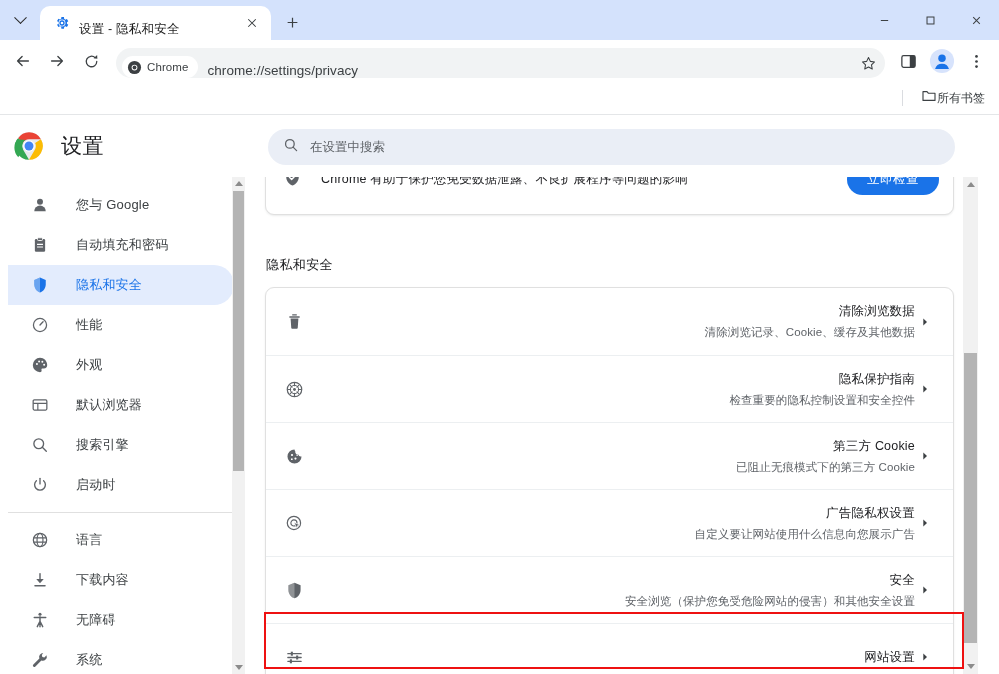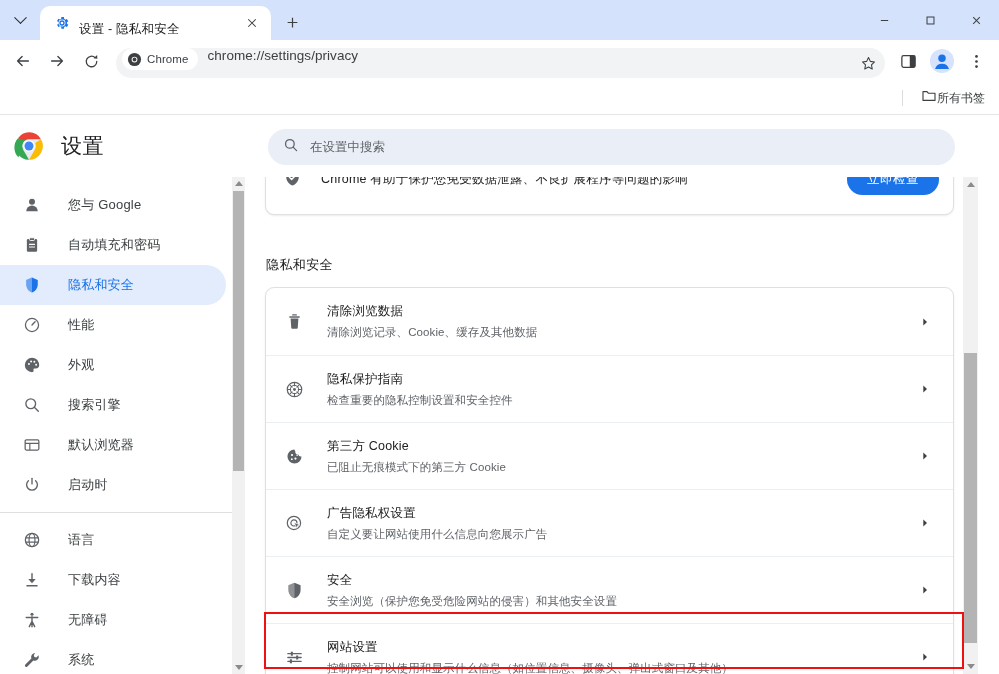--- a/index.html
+++ b/index.html
@@ -70,21 +70,21 @@
   }
   .tbtn {
     width: 34px; height: 34px; flex: 0 0 34px;
     display: flex; align-items: center; justify-content: center;
     border-radius: 50%;
   }
   .omnibox {
     flex: 1 1 auto; height: 30px;
     background: #f1f3f4;
     border-radius: 16px;
-    display: flex; align-items: flex-start;
+    display: flex; align-items: flex-end;
     margin: 4px 6px 0 8px;
     padding: 0 4px 0 4px;
     position: relative;
   }
   .chrome-chip {
     height: 22px; background: #ffffff;
     border-radius: 12px;
     display: flex; align-items: center;
     padding: 0 9px 0 5px; margin-left: 2px;
   }
@@ -140,21 +140,21 @@
     border-radius: 18px;
     display: flex; align-items: center;
     padding-left: 15px;
   }
   .search-ph { font-size: 12.5px; color: #5f6368; margin-left: 11px; }
 
   .settings-body { position: absolute; top: 62px; left: 0; width: 999px; height: 497px; }
 
   
   .sidebar {
-    position: absolute; left: 0; top: 0;
+    position: absolute; left: 8px; top: 0;
     width: 232px; height: 497px;
     background: #ffffff;
     padding-top: 8px;
     overflow: hidden;
   }
   .nav-item {
     height: 40px; display: flex; align-items: center;
     padding-left: 22px; border-radius: 0 20px 20px 0;
     margin-right: 6px;
   }
@@ -209,20 +209,21 @@
   }
   .rows-card {
     position: absolute; left: 20px; top: 110px;
     width: 689px; height: 400px;
     overflow: hidden;
   }
   .row {
     height: 67px; display: flex; align-items: center;
     padding: 0 18px 0 17px;
     border-top: 1px solid #eceff1;
+    text-align: right;
   }
   .row:first-child { border-top: none; }
   .row-icon { width: 22px; height: 22px; flex: 0 0 22px; display: flex; align-items: center; justify-content: center; }
   .row-texts { flex: 1 1 auto; margin-left: 22px; }
   .row-title { font-size: 12.5px; color: #202124; letter-spacing: .2px; line-height: 17px; }
   .row-sub { font-size: 11.5px; color: #5f6368; margin-top: 4px; letter-spacing: .1px; line-height: 16px; }
   .row-arrow { width: 20px; flex: 0 0 20px; display: flex; align-items: center; justify-content: center; }
 
   
   .highlight {
@@ -444,35 +445,35 @@
               <circle cx="12.6" cy="6.5" r="1.1" fill="#ffffff"></circle>
               <circle cx="14.6" cy="9.6" r="1.1" fill="#ffffff"></circle>
             </svg>
         </span>
         <span class="nav-label">外观</span>
       </div>
 
       <div class="nav-item">
         <span class="nav-icon">
           <svg viewBox="0 0 20 20" width="18" height="18">
+              <rect x="2.4" y="4.4" width="15.2" height="11.2" rx="1.3" fill="none" stroke="#5f6368" stroke-width="1.4"></rect>
+              <path stroke="#5f6368" stroke-width="1.3" d="M2.4 8.2h15.2M7.6 8.2v7.4"></path>
+            </svg>
+        </span>
+        <span class="nav-label">默认浏览器</span>
+      </div>
+
+      <div class="nav-item">
+        <span class="nav-icon">
+          <svg viewBox="0 0 20 20" width="18" height="18">
               <circle cx="8.6" cy="8.6" r="5.4" fill="none" stroke="#5f6368" stroke-width="1.5"></circle>
               <path stroke="#5f6368" stroke-width="1.5" stroke-linecap="round" d="M12.6 12.6L17 17"></path>
             </svg>
         </span>
         <span class="nav-label">搜索引擎</span>
-      </div>
-
-      <div class="nav-item">
-        <span class="nav-icon">
-          <svg viewBox="0 0 20 20" width="18" height="18">
-              <rect x="2.4" y="4.4" width="15.2" height="11.2" rx="1.3" fill="none" stroke="#5f6368" stroke-width="1.4"></rect>
-              <path stroke="#5f6368" stroke-width="1.3" d="M2.4 8.2h15.2M7.6 8.2v7.4"></path>
-            </svg>
-        </span>
-        <span class="nav-label">默认浏览器</span>
       </div>
 
       <div class="nav-item">
         <span class="nav-icon">
           <svg viewBox="0 0 20 20" width="18" height="18">
               <path fill="none" stroke="#5f6368" stroke-width="1.5" stroke-linecap="round" d="M6 5.3a6 6 0 108 0"></path>
               <path stroke="#5f6368" stroke-width="1.5" stroke-linecap="round" d="M10 2.6v6.2"></path>
             </svg>
         </span>
         <span class="nav-label">启动时</span>
@@ -650,21 +651,20 @@
           <span class="row-icon">
             <svg viewBox="0 0 20 20" width="19" height="19">
               <path stroke="#5f6368" stroke-width="1.4" stroke-linecap="round" d="M3 6h14M3 10h14M3 14h14"></path>
               <rect x="6.1" y="3.9" width="2.2" height="4.2" fill="#5f6368"></rect>
               <rect x="11.7" y="7.9" width="2.2" height="4.2" fill="#5f6368"></rect>
               <rect x="5.1" y="11.9" width="2.2" height="4.2" fill="#5f6368"></rect>
             </svg>
           </span>
           <span class="row-texts">
             <span class="row-title" style="display:block;">网站设置</span>
-            <span class="row-sub" style="display:block;">控制网站可以使用和显示什么信息（如位置信息、摄像头、弹出式窗口及其他）</span>
           </span>
           <span class="row-arrow">
             <svg viewBox="0 0 12 12" width="10" height="10">
                 <path fill="#3c4043" d="M4 1.8L8.4 6 4 10.2z"></path>
               </svg>
           </span>
         </div>
 
       </div>
 

